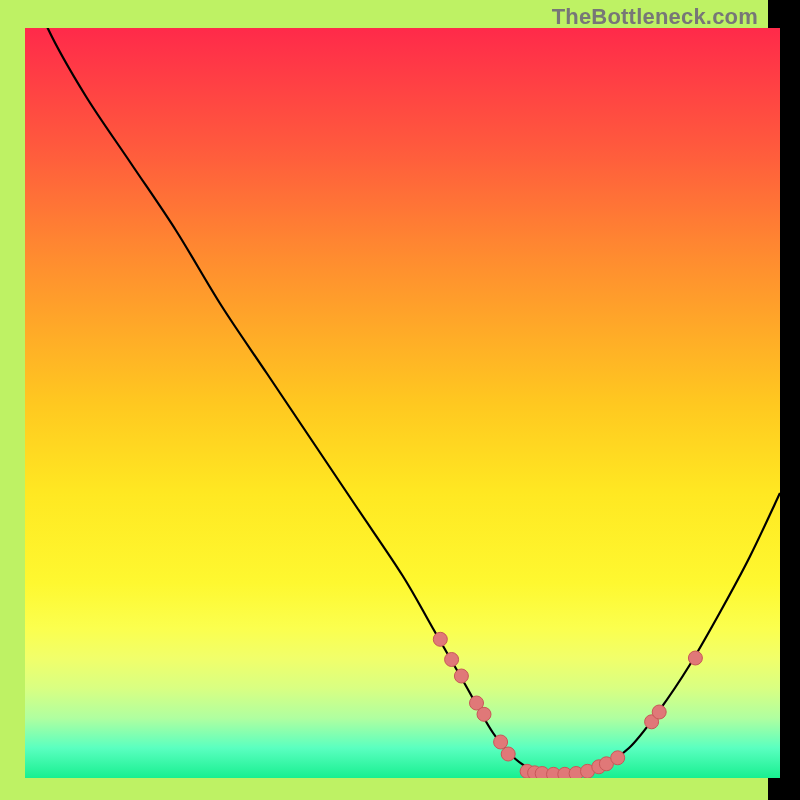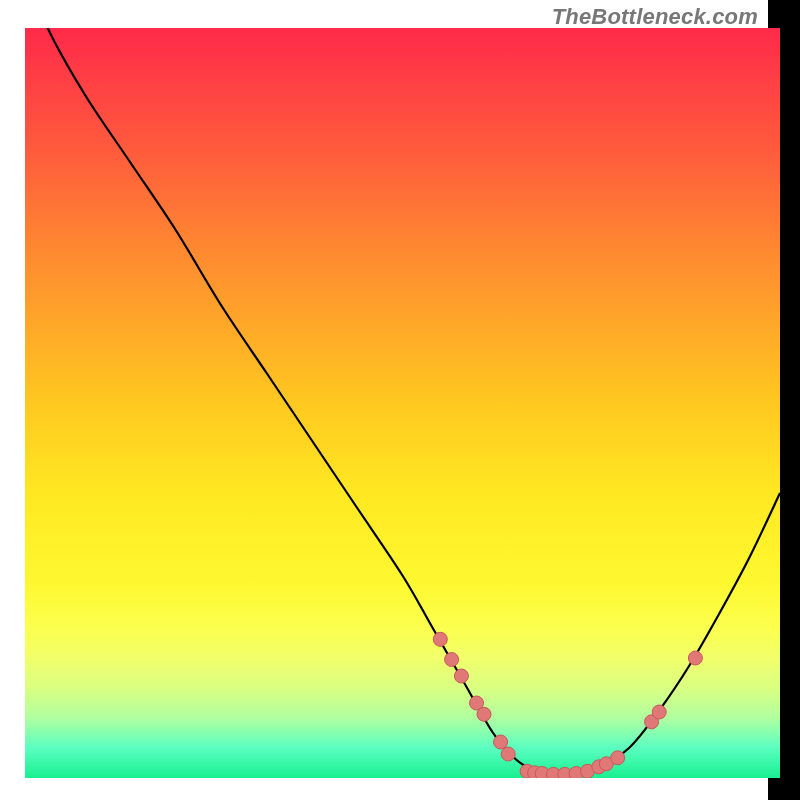--- a/index.html
+++ b/index.html
@@ -10,22 +10,21 @@
   background: #000;
   overflow: hidden;
   font-family: Arial, Helvetica, sans-serif;
 }
 .frame {
   position: absolute;
   left: 0;
   top: 0;
   width: 768px;
   height: 800px;
-  background: #ffffff;
-  font-style: italic;
+  background: #bef264;
 }
 .plot-area {
   position: absolute;
   left: 25px;
   top: 28px;
   width: 755px;
   height: 750px;
   background: linear-gradient(
     to bottom,
     #ff2a4a 0%,

